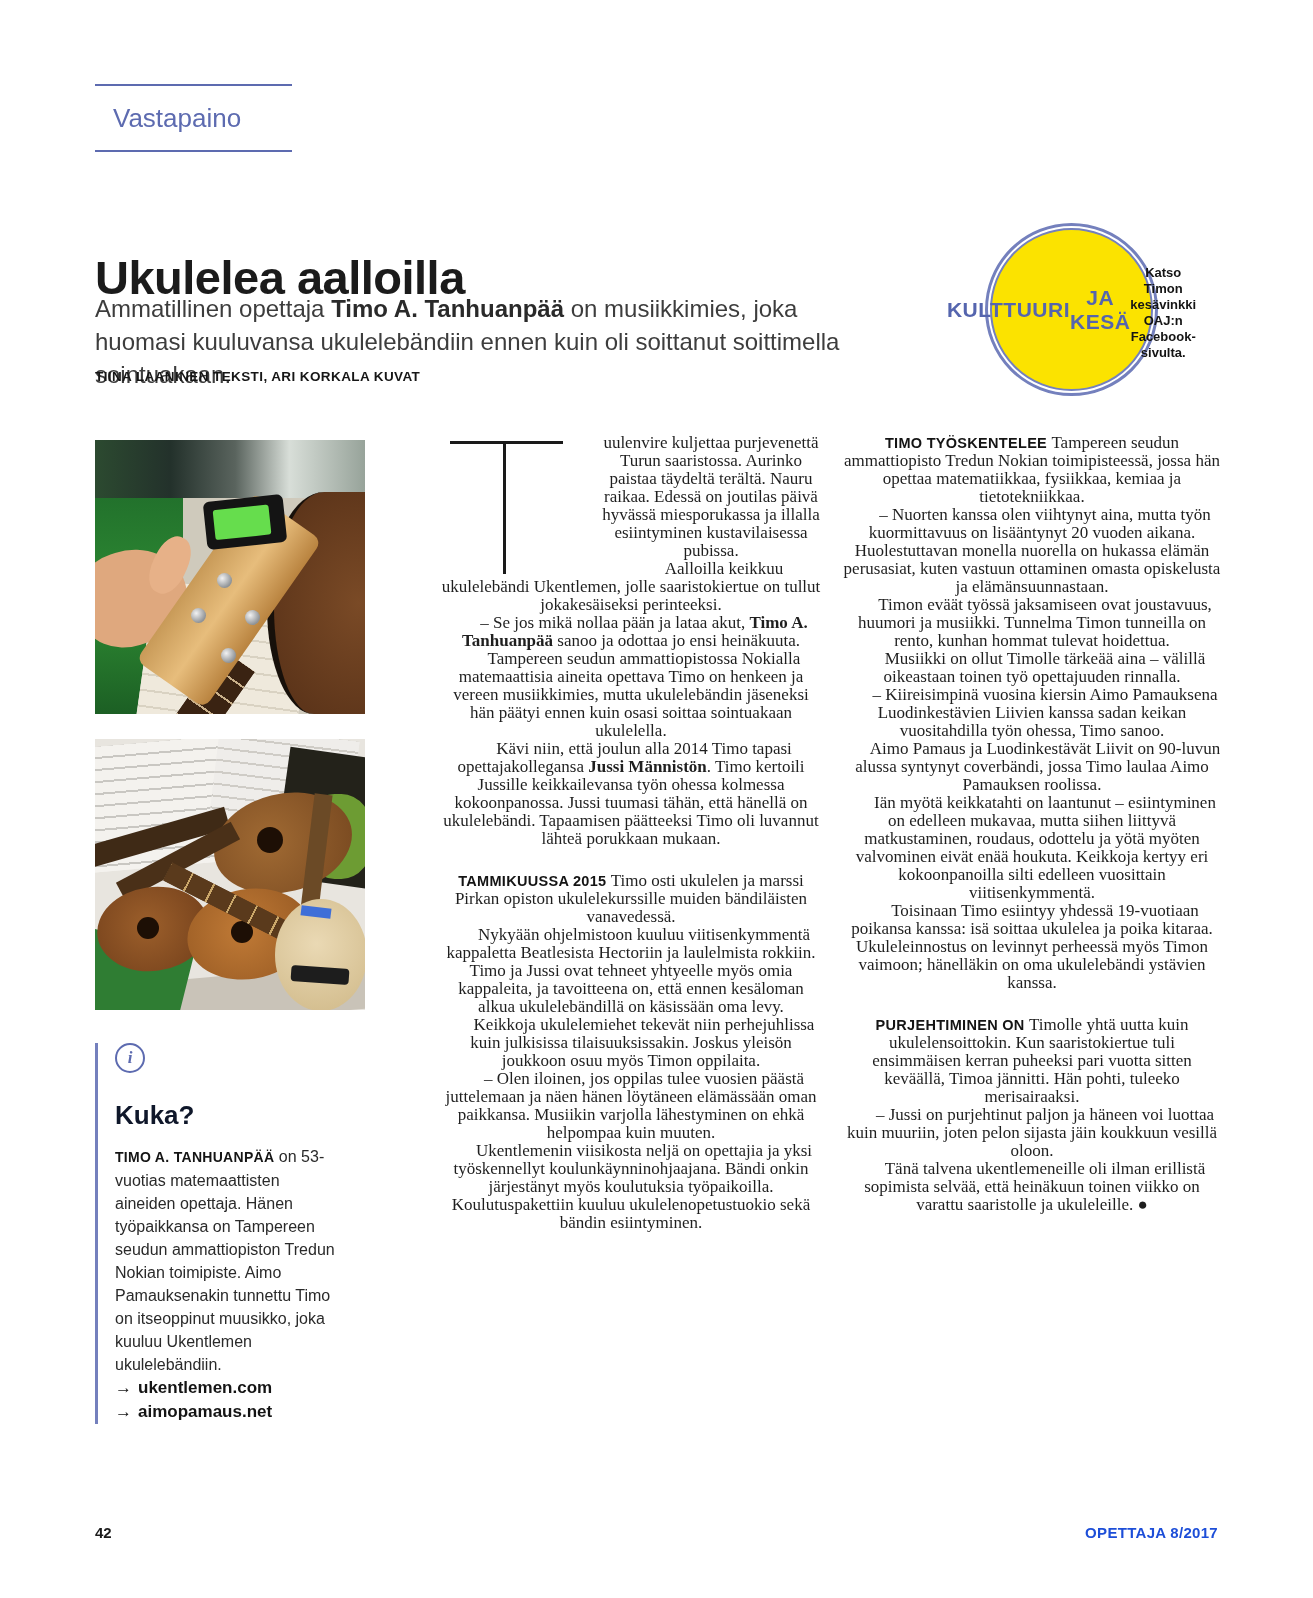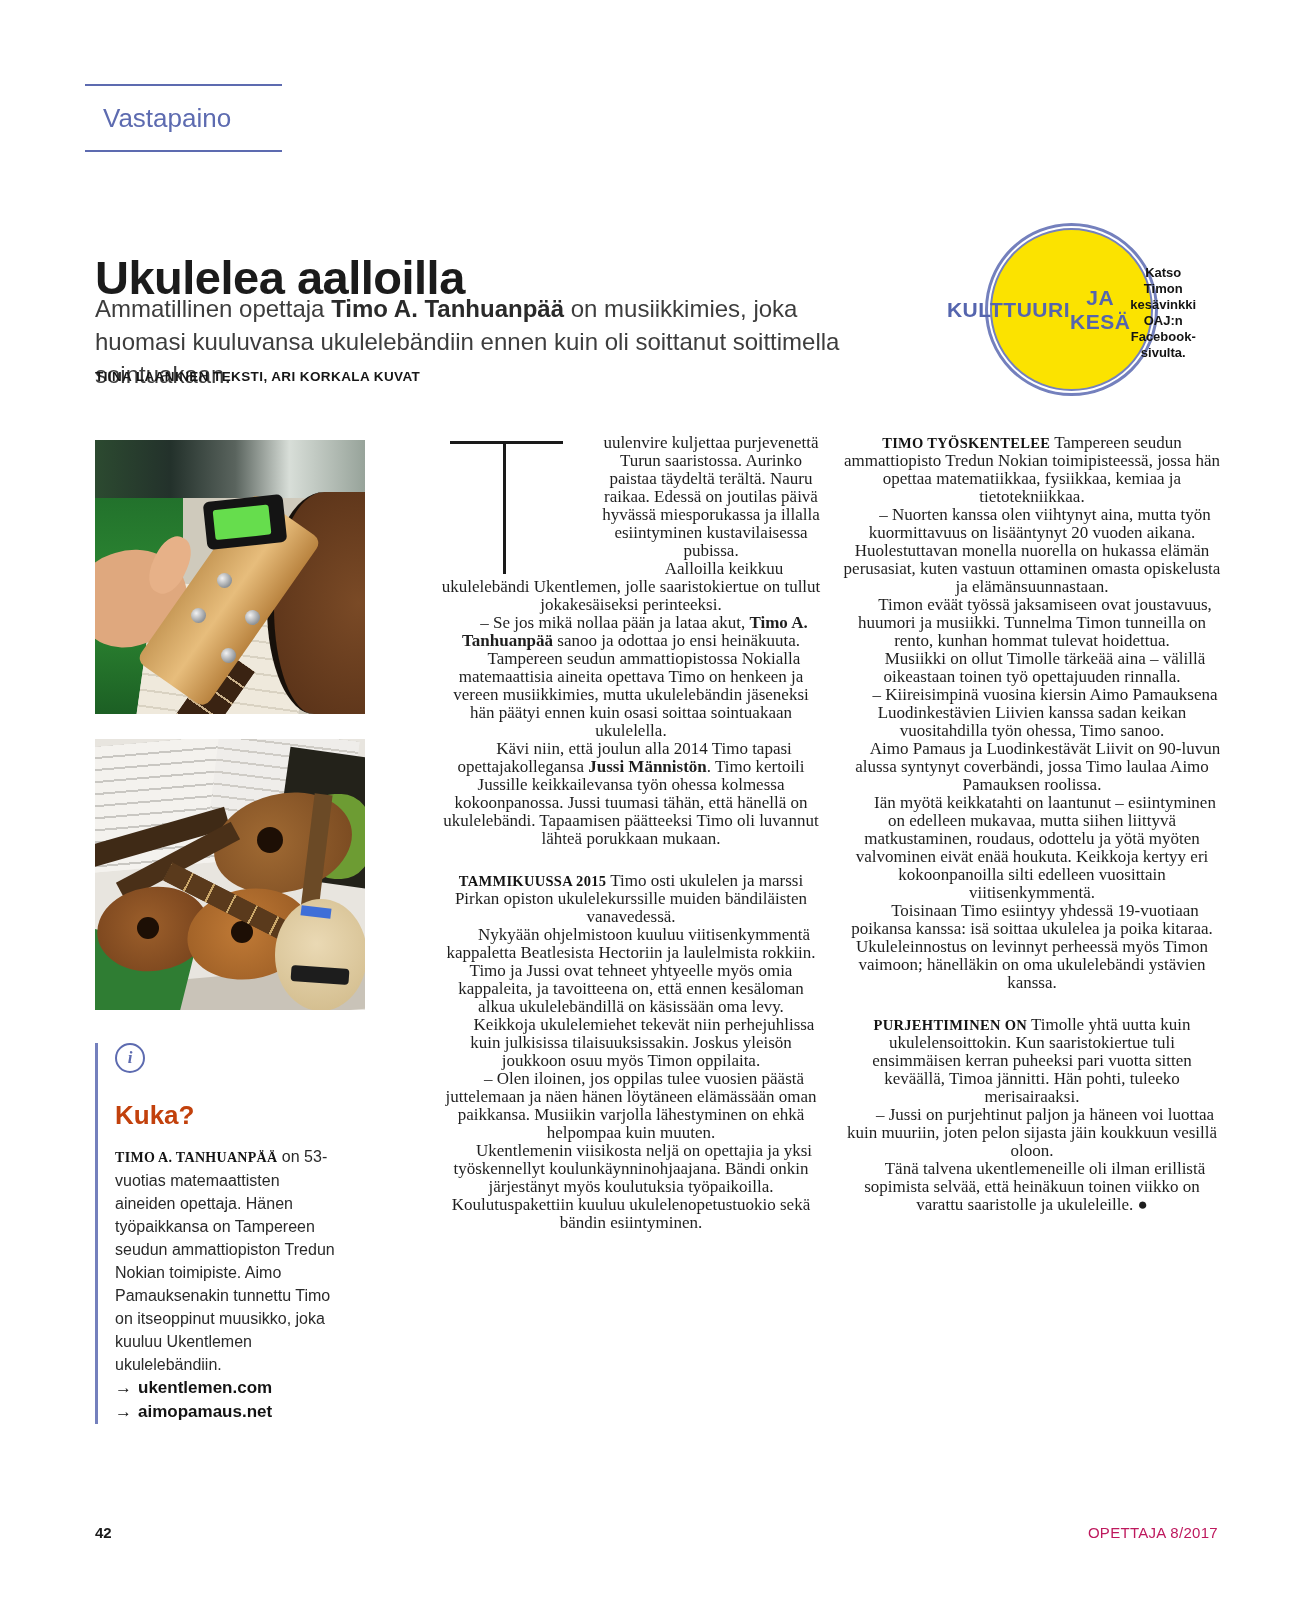--- a/index.html
+++ b/index.html
@@ -7,21 +7,21 @@
   .page {
     position: relative;
     width: 1313px; height: 1598px;
     background: #ffffff;
     font-family: "Liberation Sans", sans-serif;
     color: #1e1e1e;
     overflow: hidden;
   }
   
   .kicker {
-    position: absolute; left: 85px; top: 84px; width: 197px;
+    position: absolute; left: 95px; top: 84px; width: 197px;
     border-top: 2px solid #5d6bb0; border-bottom: 2px solid #5d6bb0;
     padding: 17px 0 16px 18px;
     color: #5d6bb0; font-size: 26px; font-weight: 400;
   }
   
   .headline {
     position: absolute; left: 95px; top: 219px;
     font-size: 47px; font-weight: 700; color: #1b1b1b; letter-spacing: -0.5px;
   }
   .lead {
@@ -111,52 +111,52 @@
   .info-box {
     position: absolute; left: 95px; top: 1043px; width: 242px;
     border-left: 3px solid #7480bd; padding-left: 17px;
   }
   .info-icon {
     width: 30px; height: 30px; border-radius: 50%;
     border: 2px solid #5d6bb0; color: #5d6bb0;
     display:flex; align-items:center; justify-content:center;
     font-size: 17px; font-weight: 700; font-family:"Liberation Serif",serif; font-style:italic;
   }
-  .info-title { margin-top: 27px; color: #c2410c; font-size: 26px; font-weight: 700; }
+  .info-title { margin-top: 27px; color: #0f172a; font-size: 26px; font-weight: 700; }
   .info-body  { margin-top: 14px; font-size: 16px; line-height: 23px; color: #2a2a2a; }
   .info-body .lead-in { font-size: 14px; }
   .info-link { font-size: 17px; font-weight: 700; line-height: 24px; color:#141414; }
   .info-link .arrow { font-weight: 400; margin-right: 6px; }
   
   .col {
     position: absolute; top: 434px;
     font-family: "Liberation Serif", serif;
     font-size: 17px; line-height: 18px; color: #1f1f1f;
     text-align: center;
   }
   .col-mid   { left: 440px; width: 382px; }
   .col-right { left: 843px; width: 378px; }
   .col p { margin: 0; text-indent: 26px; }
   .col p.first, .col p.section { text-indent: 0; }
   .col p.section { margin-top: 24px; }
   .col p.nogap { margin-top: 0; }
   .col b { font-weight: 700; }
   .col i { font-style: italic; }
   .lead-in {
-    font-family: Liberation Serif, serif;
+    font-family: Liberation Sans, sans-serif;
     font-weight: 700; font-size: 14.5px; letter-spacing: 0.3px; color:#141414;
   }
   
   .dropcap-box { float:left; width:160px; height:142px; position:relative; }
   .dc-bar  { position:absolute; left:10px; top:7px; width:113px; height:3px; background:#1a1a1a; }
   .dc-stem { position:absolute; left:63px; top:7px; width:3px; height:133px; background:#1a1a1a; }
   
   .footer-left  { position:absolute; left:95px;  top:1524px; font-size:15px; font-weight:700; color:#1b1b1b; }
-  .footer-right { position:absolute; right:95px; top:1524px; font-size:15px; font-weight:400;
-                  letter-spacing:0.3px; color:#be185d; }
+  .footer-right { position:absolute; right:95px; top:1524px; font-size:15px; font-weight:700;
+                  letter-spacing:0.3px; color:#1d4ed8; }
 </style>
 </head>
 <body>
 
 <div class="page">
 
   <div class="kicker">Vastapaino</div>
 
   <h1 class="headline">Ukulelea aalloilla</h1>
   <div class="lead"><span>Ammatillinen opettaja </span><b>Timo A. Tanhuanpää</b><span> on musiikkimies, joka huomasi kuuluvansa ukulelebändiin ennen kuin oli soittanut soittimella sointuakaan.</span></div>

